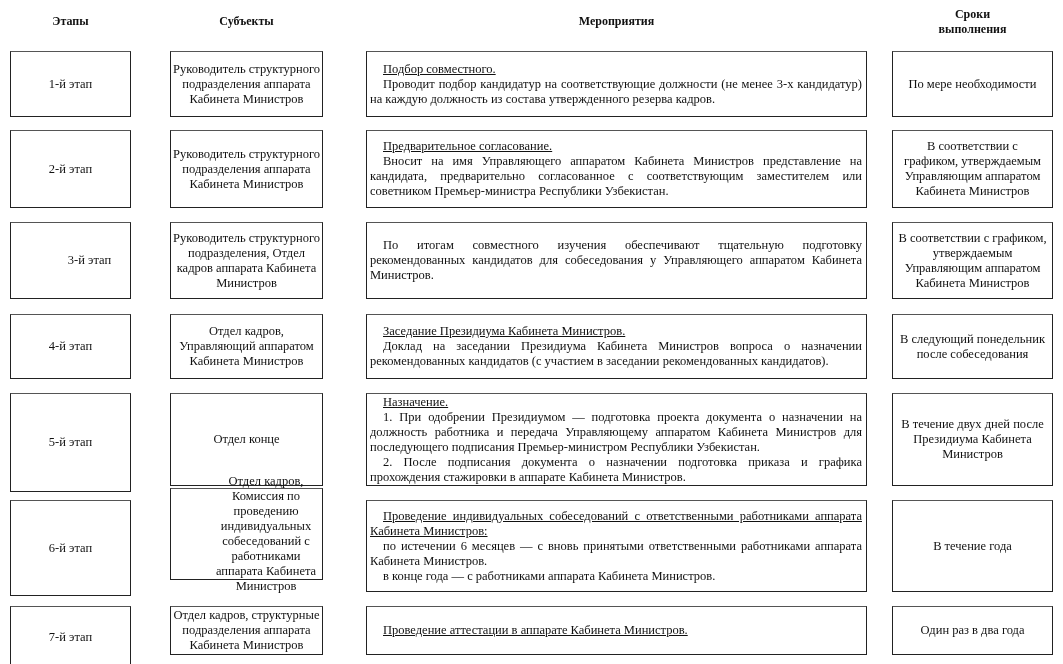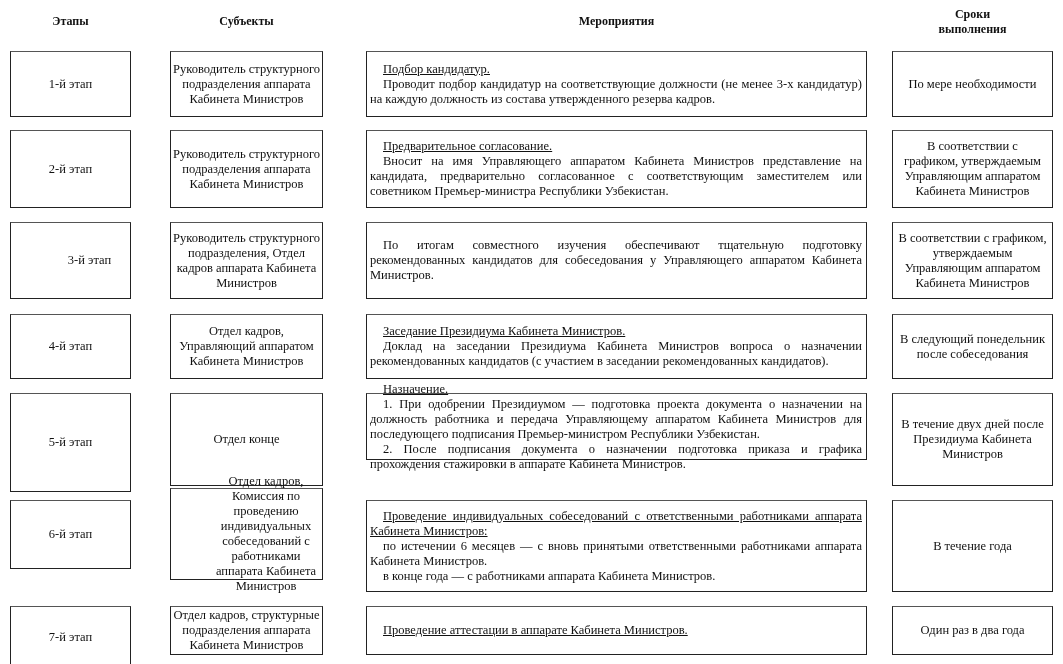--- a/index.html
+++ b/index.html
@@ -27,21 +27,21 @@
 <div class="hdr" style="left:366px;width:501px;top:14px;">Мероприятия</div>
 <div class="hdr" style="left:892px;width:161px;top:7px;">
   <div>Сроки</div>
   <div>выполнения</div>
 </div>
 
 <div>
   <div class="box center c1" style="top:51px;height:66px;">1-й этап</div>
   <div class="box center c2" style="top:51px;height:66px;">Руководитель структурного подразделения аппарата Кабинета Министров</div>
   <div class="box text c3" style="top:51px;height:66px;">
-    <p class="u">Подбор кандидатур.</p>
+    <p class="u">Подбор совместного.</p>
     <p>Проводит подбор кандидатур на соответствующие должности (не менее 3-х кандидатур) на каждую должность из состава утвержденного резерва кадров.</p>
   </div>
   <div class="box center c4" style="top:51px;height:66px;">По мере необходимости</div>
 </div>
 
 <div>
   <div class="box center c1" style="top:130px;height:78px;">2-й этап</div>
   <div class="box center c2" style="top:130px;height:78px;">Руководитель структурного подразделения аппарата Кабинета Министров</div>
   <div class="box text c3" style="top:130px;height:78px;">
     <p class="u">Предварительное согласование.</p>
@@ -65,30 +65,30 @@
   <div class="box text c3" style="top:314px;height:65px;">
     <p class="u">Заседание Президиума Кабинета Министров.</p>
     <p>Доклад на заседании Президиума Кабинета Министров вопроса о назначении рекомендованных кандидатов (с участием в заседании рекомендованных кандидатов).</p>
   </div>
   <div class="box center c4" style="top:314px;height:65px;">В следующий понедельник после собеседования</div>
 </div>
 
 <div>
   <div class="box center c1" style="top:393px;height:99px;">5-й этап</div>
   <div class="box center c2" style="top:393px;height:93px;">Отдел конце</div>
-  <div class="box text c3" style="top:393px;height:67px;">
+  <div class="box text c3" style="top:393px;height:93px;">
     <p class="u">Назначение.</p>
     <p>1. При одобрении Президиумом — подготовка проекта документа о назначении на должность работника и передача Управляющему аппаратом Кабинета Министров для последующего подписания Премьер-министром Республики Узбекистан.</p>
     <p>2. После подписания документа о назначении подготовка приказа и графика прохождения стажировки в аппарате Кабинета Министров.</p>
   </div>
   <div class="box center c4" style="top:393px;height:93px;">В течение двух дней после Президиума Кабинета Министров</div>
 </div>
 
 <div>
-  <div class="box center c1" style="top:500px;height:69px;">6-й этап</div>
+  <div class="box center c1" style="top:500px;height:96px;">6-й этап</div>
   <div class="box center c2" style="top:488px;height:92px;padding-left:41px;">Отдел кадров, Комиссия по проведению индивидуальных собеседований с работниками аппарата Кабинета Министров</div>
   <div class="box text c3" style="top:500px;height:92px;">
     <p class="u">Проведение индивидуальных собеседований с ответственными работниками аппарата Кабинета Министров:</p>
     <p>по истечении 6 месяцев — с вновь принятыми ответственными работниками аппарата Кабинета Министров.</p>
     <p>в конце года — с работниками аппарата Кабинета Министров.</p>
   </div>
   <div class="box center c4" style="top:500px;height:92px;">В течение года</div>
 </div>
 
 <div>

